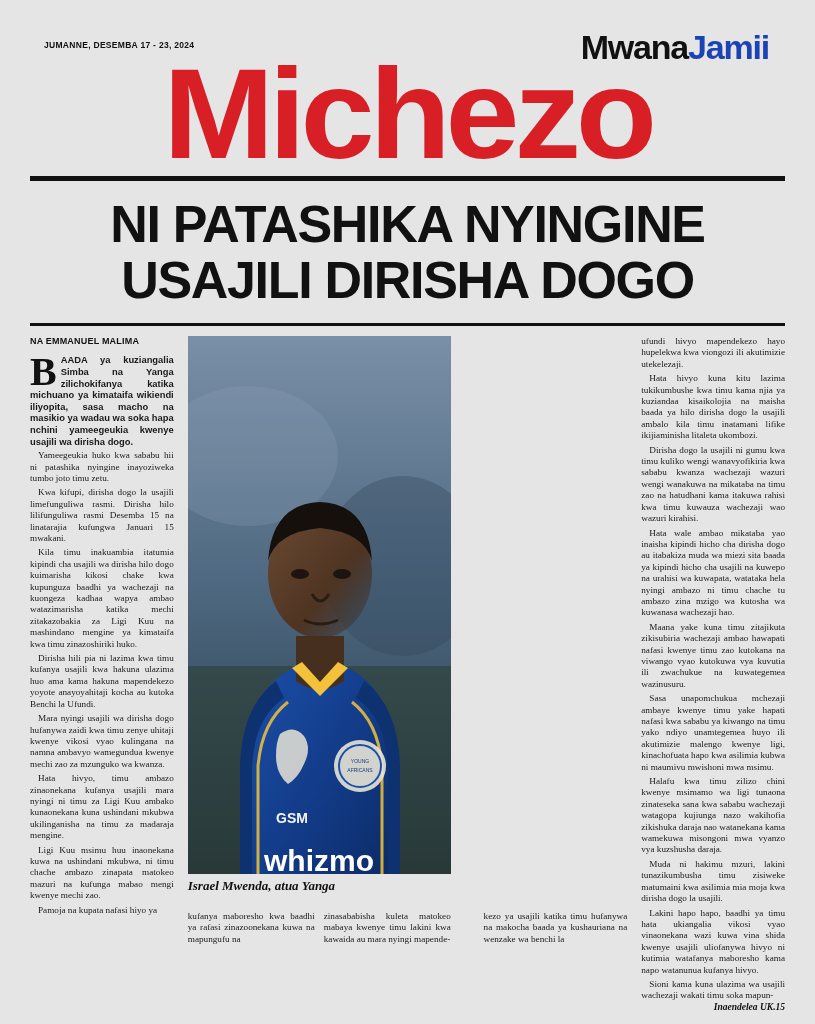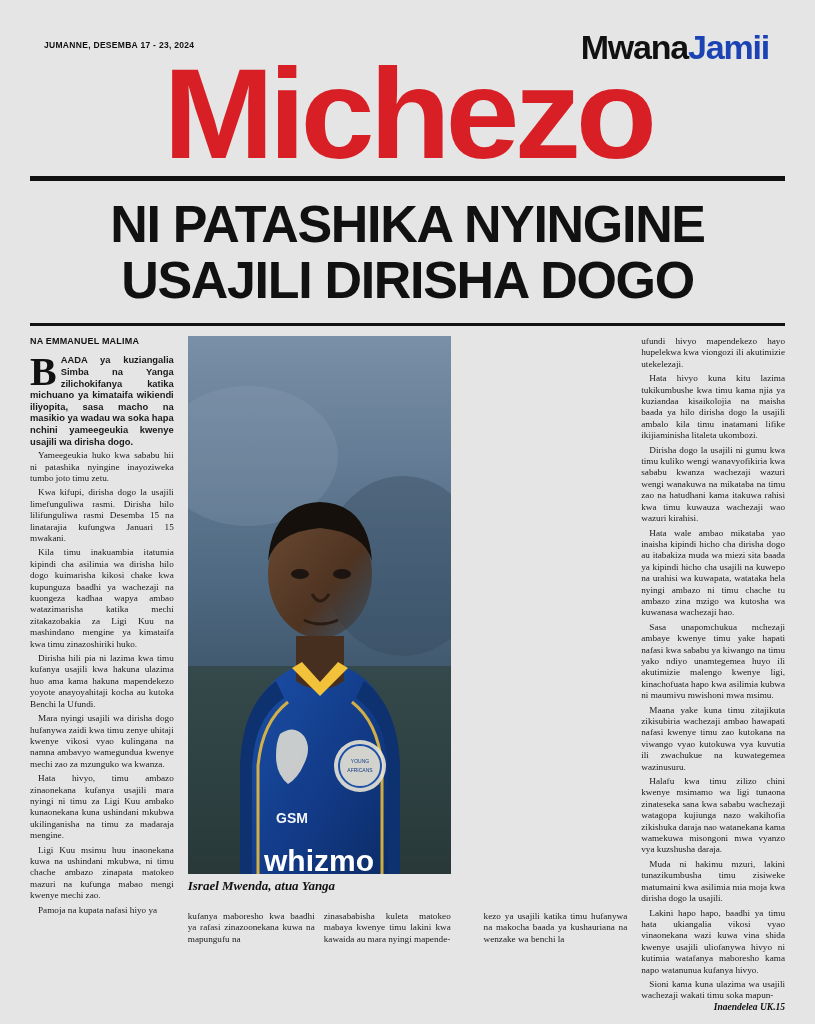--- a/index.html
+++ b/index.html
@@ -190,21 +190,21 @@
 
   <div class="rule2"></div>
 
   <div class="content">
 
     <div class="col">
       <div class="byline">NA EMMANUEL MALIMA</div>
       <p class="lede noind"><span class="dropcap">B</span><span>AADA ya kuziangalia Simba na Yanga zilichokifanya katika michuano ya kimataifa wikiendi iliyopita, sasa macho na masikio ya wadau wa soka hapa nchini yameegeukia kwenye usajili wa dirisha dogo.</span></p>
       <p>Yameegeukia huko kwa sababu hii ni patashika nyingine inayoziweka tumbo joto timu zetu.</p>
       <p>Kwa kifupi, dirisha dogo la usajili limefunguliwa rasmi. Dirisha hilo lilifunguliwa rasmi Desemba 15 na linatarajia kufungwa Januari 15 mwakani.</p>
-      <p>Kila timu inakuambia itatumia kipindi cha asilimia wa dirisha hilo dogo kuimarisha kikosi chake kwa kupunguza baadhi ya wachezaji na kuongeza kadhaa wapya ambao watazimarisha katika mechi zitakazobakia za Ligi Kuu na mashindano mengine ya kimataifa kwa timu zinazoshiriki huko.</p>
+      <p>Kila timu inakuambia itatumia kipindi cha usajili wa dirisha hilo dogo kuimarisha kikosi chake kwa kupunguza baadhi ya wachezaji na kuongeza kadhaa wapya ambao watazimarisha katika mechi zitakazobakia za Ligi Kuu na mashindano mengine ya kimataifa kwa timu zinazoshiriki huko.</p>
       <p>Dirisha hili pia ni lazima kwa timu kufanya usajili kwa hakuna ulazima huo ama kama hakuna mapendekezo yoyote anayoyahitaji kocha au kutoka Benchi la Ufundi.</p>
       <p>Mara nyingi usajili wa dirisha dogo hufanywa zaidi kwa timu zenye uhitaji kwenye vikosi vyao kulingana na namna ambavyo wamegundua kwenye mechi zao za mzunguko wa kwanza.</p>
       <p>Hata hivyo, timu ambazo zinaonekana kufanya usajili mara nyingi ni timu za Ligi Kuu ambako kunaonekana kuna ushindani mkubwa ukilinganisha na timu za madaraja mengine.</p>
       <p>Ligi Kuu msimu huu inaonekana kuwa na ushindani mkubwa, ni timu chache ambazo zinapata matokeo mazuri na kufunga mabao mengi kwenye mechi zao.</p>
       <p>Pamoja na kupata nafasi hiyo ya</p>
     </div>
 
     <div class="photocol">
       <div class="photo">
         <svg width="263" height="557" viewBox="0 0 263 557">
@@ -274,22 +274,22 @@
 
     <div class="col" style="display:flex;flex-direction:column;justify-content:flex-end;">
       <p class="noind">kezo ya usajili katika timu hufanywa na makocha baada ya kushauriana na wenzake wa benchi la</p>
     </div>
 
     <div class="col">
       <p class="noind">ufundi hivyo mapendekezo hayo hupelekwa kwa viongozi ili akutimizie utekelezaji.</p>
       <p>Hata hivyo kuna kitu lazima tukikumbushe kwa timu kama njia ya kuziandaa kisaikolojia na maisha baada ya hilo dirisha dogo la usajili ambalo kila timu inatamani lifike ikijiaminisha litaleta ukombozi.</p>
       <p>Dirisha dogo la usajili ni gumu kwa timu kuliko wengi wanavyofikiria kwa sababu kwanza wachezaji wazuri wengi wanakuwa na mikataba na timu zao na hatudhani kama itakuwa rahisi kwa timu kuwauza wachezaji wao wazuri kirahisi.</p>
       <p>Hata wale ambao mikataba yao inaisha kipindi hicho cha dirisha dogo au itabakiza muda wa miezi sita baada ya kipindi hicho cha usajili na kuwepo na urahisi wa kuwapata, watataka hela nyingi ambazo ni timu chache tu ambazo zina mzigo wa kutosha wa kuwanasa wachezaji hao.</p>
+      <p>Maana yake kuna timu zitajikuta zikisubiria wachezaji ambao hawapati nafasi kwenye timu zao kutokana na viwango vyao kutokuwa vya kuvutia ili zwachukue na kuwategemea wazinusuru.</p>
       <p>Sasa unapomchukua mchezaji ambaye kwenye timu yake hapati nafasi kwa sababu ya kiwango na timu yako ndiyo unamtegemea huyo ili akutimizie malengo kwenye ligi, kinachofuata hapo kwa asilimia kubwa ni maumivu mwishoni mwa msimu.</p>
-      <p>Maana yake kuna timu zitajikuta zikisubiria wachezaji ambao hawapati nafasi kwenye timu zao kutokana na viwango vyao kutokuwa vya kuvutia ili zwachukue na kuwategemea wazinusuru.</p>
       <p>Halafu kwa timu zilizo chini kwenye msimamo wa ligi tunaona zinateseka sana kwa sababu wachezaji watagopa kujiunga nazo wakihofia zikishuka daraja nao watanekana kama wamekuwa misongoni mwa vyanzo vya kuzshusha daraja.</p>
       <p>Muda ni hakimu mzuri, lakini tunazikumbusha timu zisiweke matumaini kwa asilimia mia moja kwa dirisha dogo la usajili.</p>
       <p>Lakini hapo hapo, baadhi ya timu hata ukiangalia vikosi vyao vinaonekana wazi kuwa vina shida kwenye usajili uliofanywa hivyo ni kutimia watafanya maboresho kama napo watanunua kufanya hivyo.</p>
       <p>Sioni kama kuna ulazima wa usajili wachezaji wakati timu soka mapun-</p>
     </div>
 
   </div>
 
   <div class="footer">Inaendelea UK.15</div>
 

